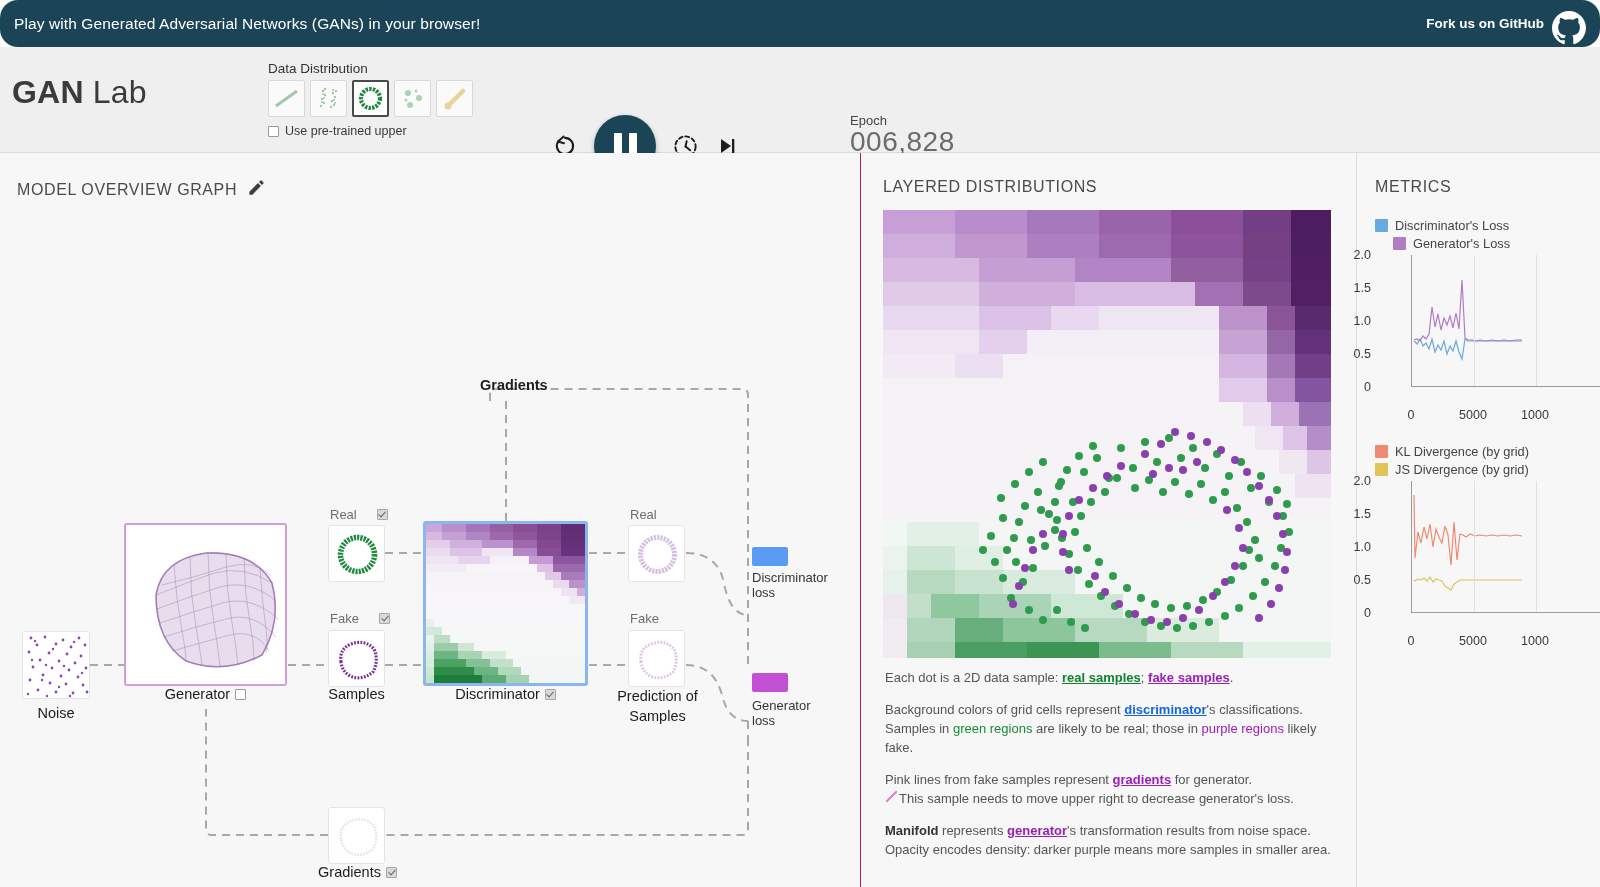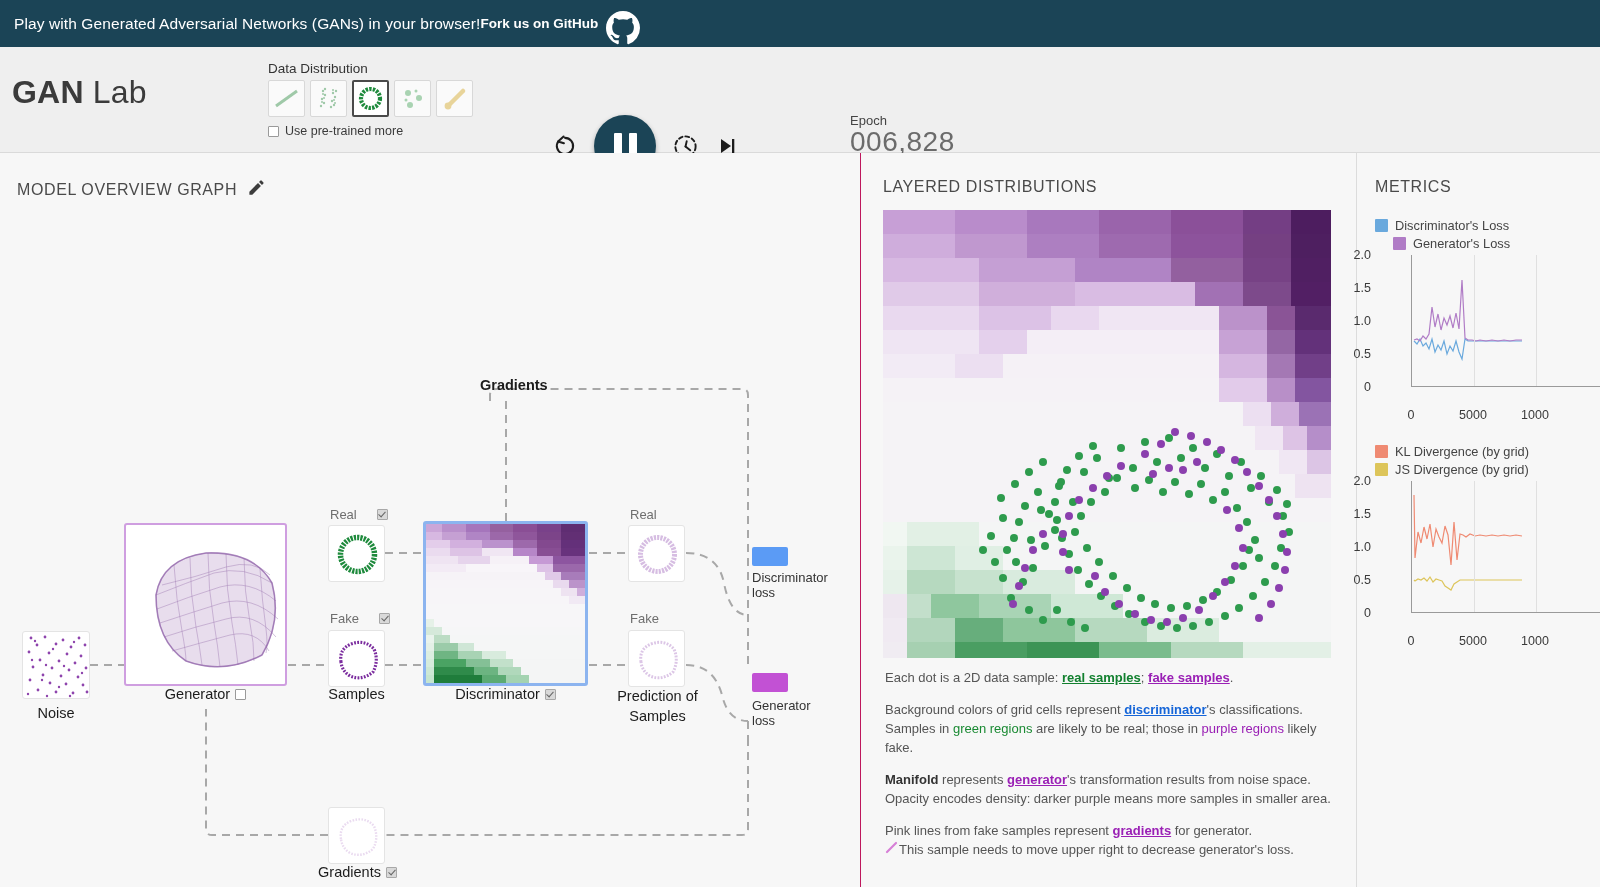--- a/index.html
+++ b/index.html
@@ -9,22 +9,23 @@
     overflow: hidden;
     background: #ffffff;
     font-family: "Liberation Sans", sans-serif;
     -webkit-font-smoothing: antialiased;
   }
 
   
   #top-banner {
     position: absolute; left: 0; top: 0; width: 1600px; height: 47px;
     background: #1b4456; color: #ffffff;
-    display: flex; align-items: center; 
+    display: flex; align-items: center; justify-content: space-between;
     padding: 0 14px;
+    border-radius: 18px;
   }
   #banner-title { font-size: 15.5px; font-weight: 400; letter-spacing: .1px; }
   #github-area { display: flex; align-items: center; gap: 8px; }
   #github-text { font-size: 13.5px; font-weight: bold; }
   #github-mark { width: 34px; height: 34px; position: relative; top: 4px; }
 
   
   #toolbar {
     position: absolute; left: 0; top: 47px; width: 1600px; height: 106px;
     background: #efefef;
@@ -210,21 +211,21 @@
       </div>
       <div class="dd-icon">
         <svg width="33" height="33">
           <line x1="10" y1="24" x2="25" y2="9" stroke="#e8d49a" stroke-width="4.5" stroke-linecap="round"></line>
           <circle cx="10" cy="24" r="3.4" fill="#e8d49a"></circle>
         </svg>
       </div>
     </div>
     <div id="pretrained-row">
       <span class="chk"></span>
-      <span id="pretrained-label">Use pre-trained more</span>
+      <span id="pretrained-label">Use pre-trained upper</span>
     </div>
   </div>
 
   <div id="controls">
     <div class="ctrl-btn">
       <svg width="26" height="28" viewBox="0 0 24 24" fill="none" stroke="#1c1c1c" stroke-width="1.9" stroke-linecap="round" stroke-linejoin="round">
         <path d="M12 4.5a7.5 7.5 0 1 1-6.1 3.1"></path>
         <polyline points="10.7,3.2 5.6,7.8 11.0,9.4"></polyline>
       </svg>
     </div>
@@ -826,30 +827,30 @@
 
     <div id="ld-caption">
       <p>
         <span>Each dot is a 2D data sample: </span><span class="g-link">real samples</span><span>; </span><span class="p-link">fake samples</span><span>.</span>
       </p>
       <p>
         <span>Background colors of grid cells represent </span><span class="b-link">discriminator</span><span>'s classifications.</span><br>
         <span>Samples in </span><span class="g-plain">green regions</span><span> are likely to be real; those in </span><span class="p-plain">purple regions</span><span> likely fake.</span>
       </p>
       <p>
-        <span class="bold">Manifold</span><span> represents </span><span class="p-link">generator</span><span>'s transformation results from noise space.</span><br>
-        <span>Opacity encodes density: darker purple means more samples in smaller area.</span>
-      </p>
-      <p>
         <span>Pink lines from fake samples represent </span><span class="p-link">gradients</span><span> for generator.</span><br>
         <span style="display:inline-block;width:14px;">
           <svg width="13" height="13" viewBox="0 0 13 13">
               <line x1="2" y1="11" x2="11" y2="2" stroke="#d77fd7" stroke-width="2.2" stroke-linecap="round"></line>
             </svg>
         </span><span>This sample needs to move upper right to decrease generator's loss.</span>
+      </p>
+      <p>
+        <span class="bold">Manifold</span><span> represents </span><span class="p-link">generator</span><span>'s transformation results from noise space.</span><br>
+        <span>Opacity encodes density: darker purple means more samples in smaller area.</span>
       </p>
     </div>
   </div>
 
   <div id="col-right">
     <div id="met-title" class="panel-title">METRICS</div>
 
     <div id="metric1">
       <div class="legend-row">
         <span class="legend-sw" style="background:#6aa9dd;"></span>

